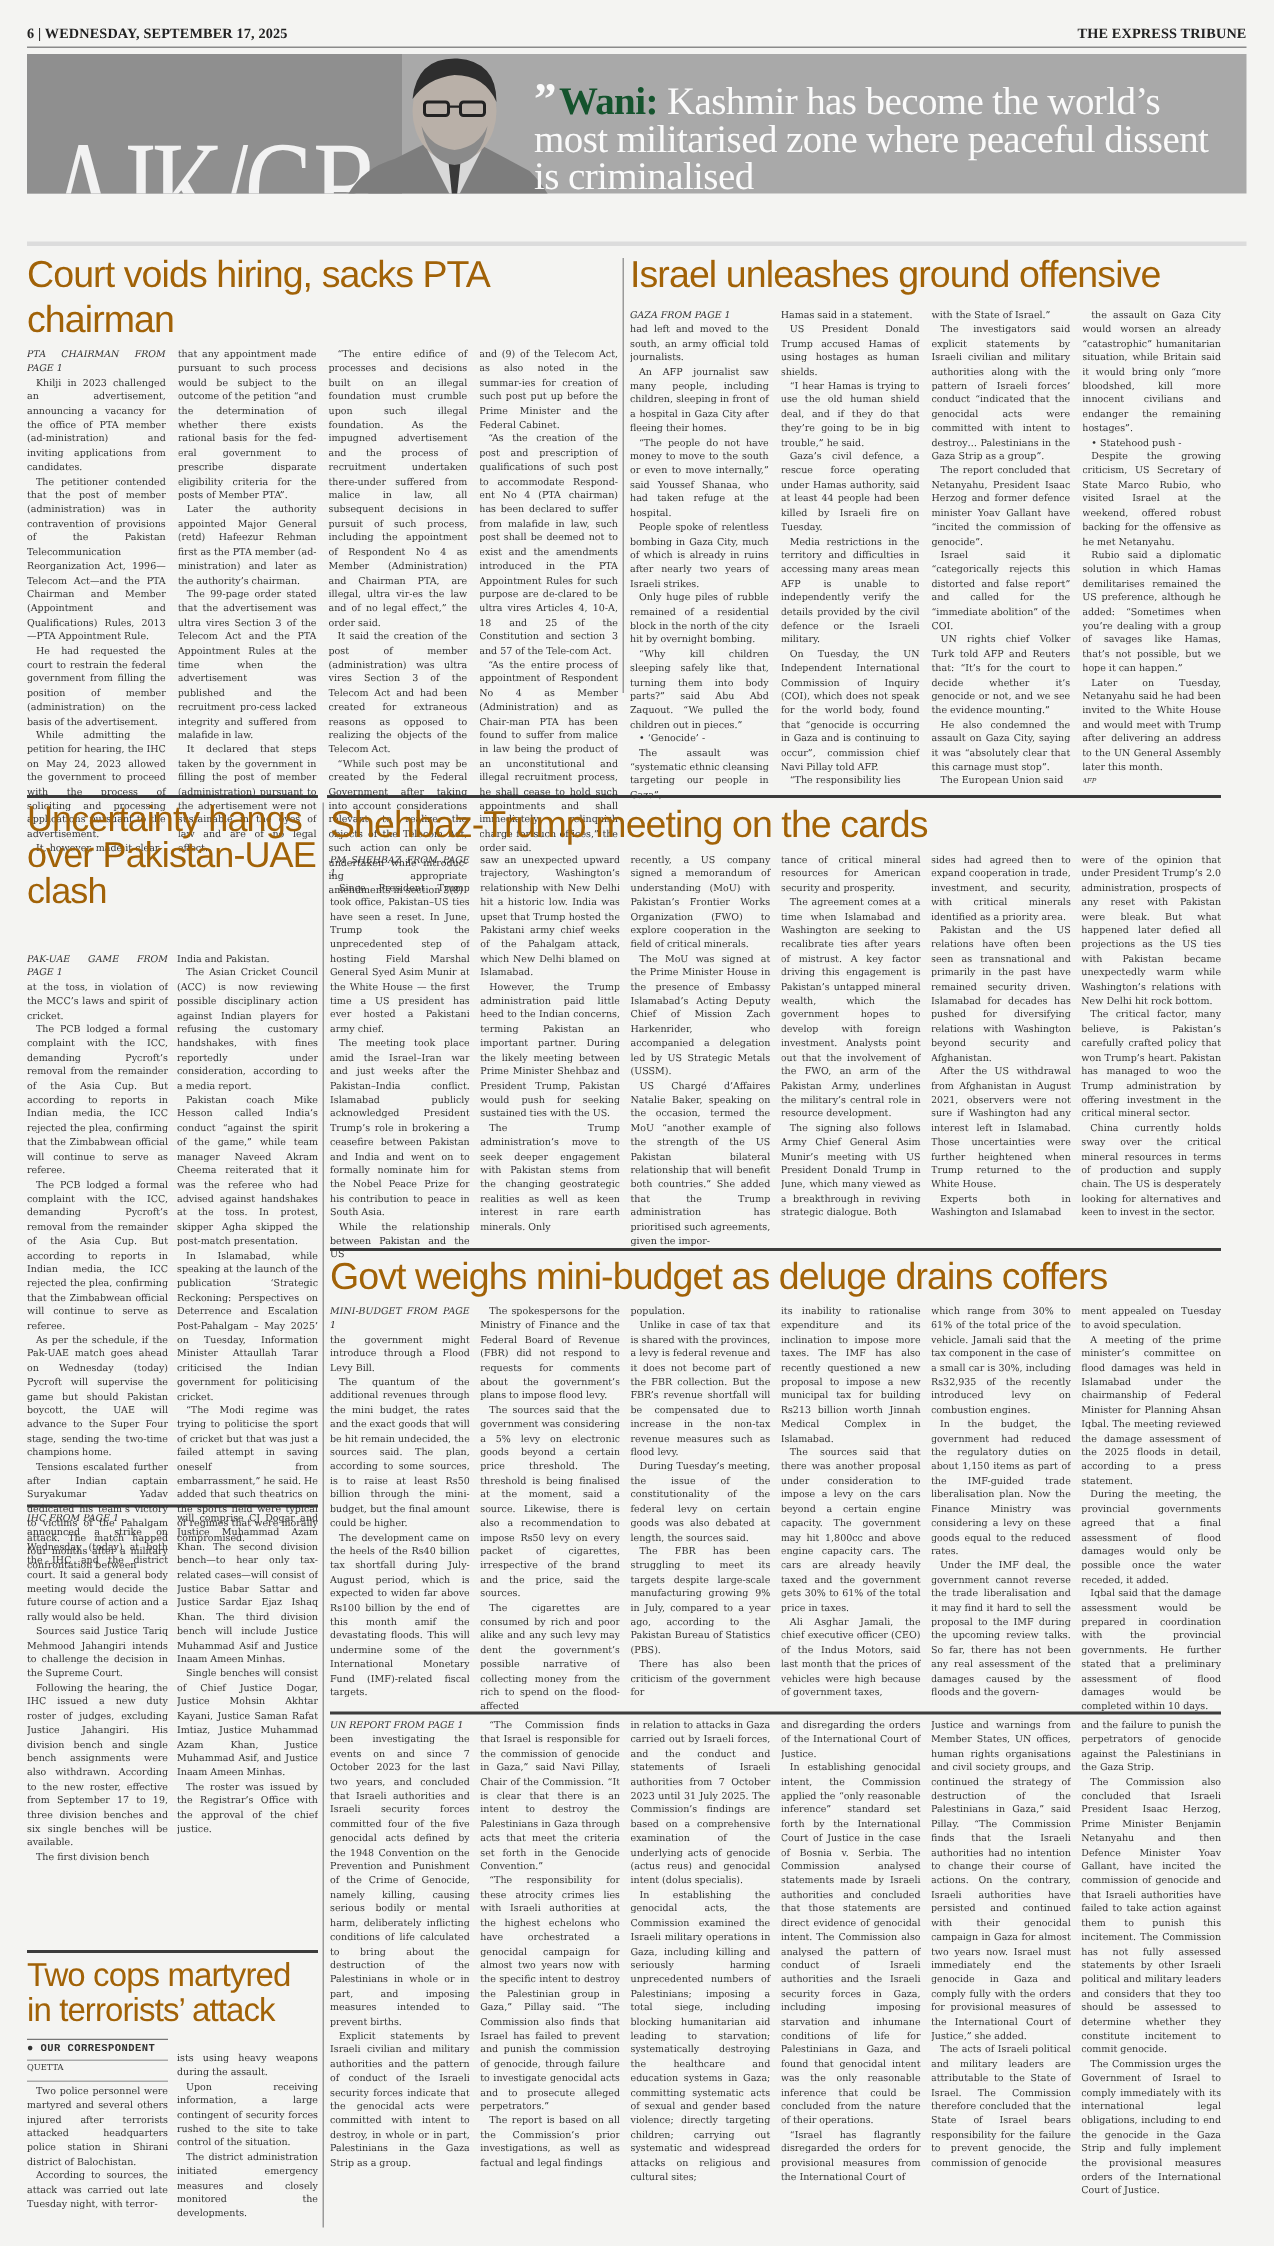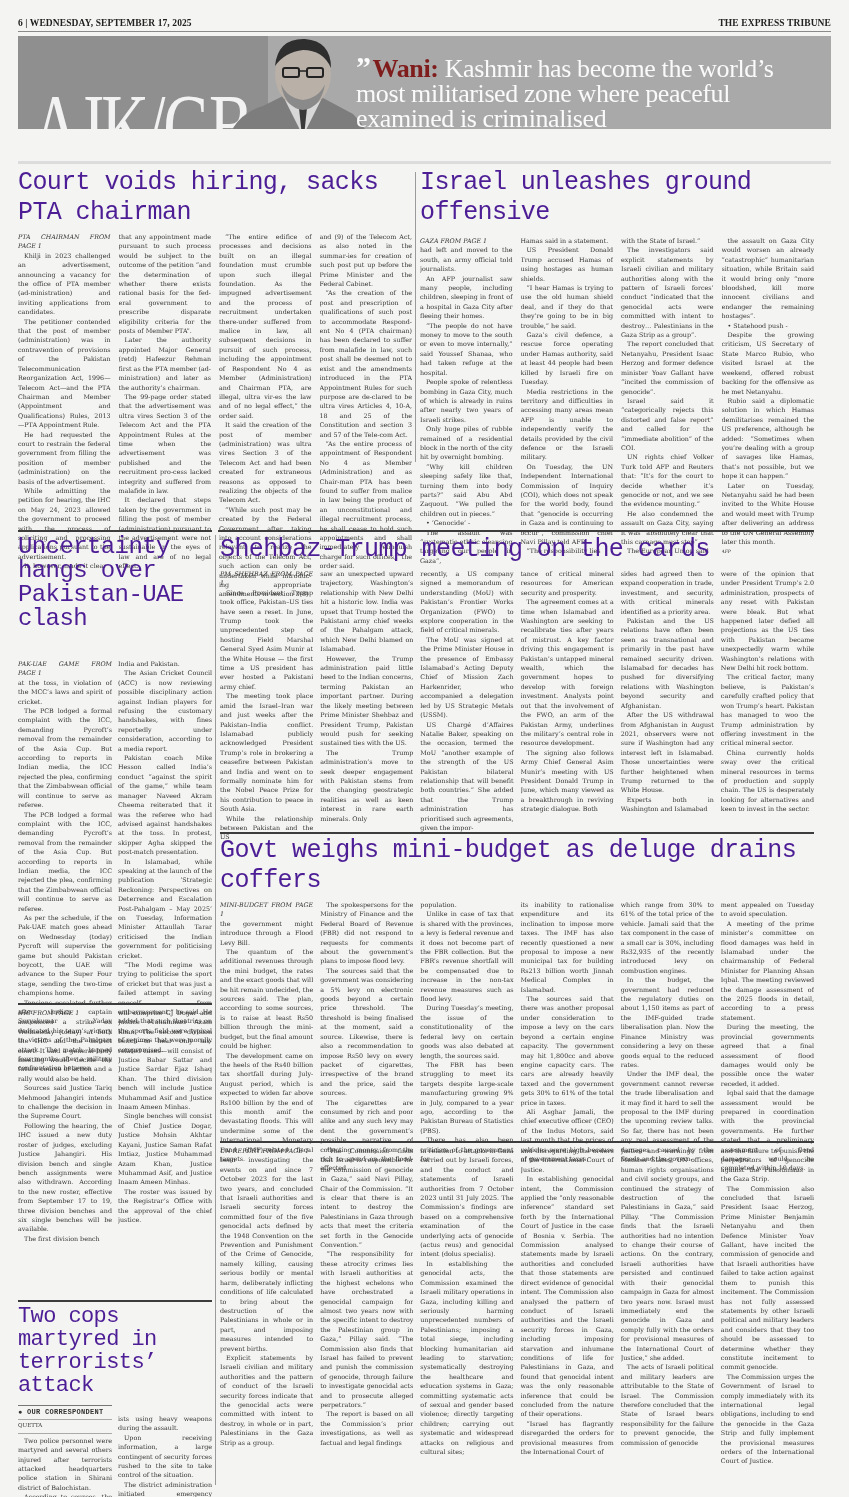--- a/index.html
+++ b/index.html
@@ -4,27 +4,27 @@
 <style>
 *{box-sizing:border-box;margin:0;padding:0}
 html,body{width:849px;height:1497px;background:#f4f4f2;overflow:hidden}
 body{font-family:"DejaVu Serif","Liberation Serif",serif;color:#2a2a2a;position:relative}
 .topbar{position:absolute;left:18px;right:18px;top:14px;height:18px;border-bottom:1px solid #8a8a8a;display:flex;justify-content:space-between;align-items:flex-end;font-family:"Liberation Serif",serif;font-size:9.5px;font-weight:bold;letter-spacing:.1px;padding-bottom:3px;color:#222}
 .banner{position:absolute;left:18px;top:36px;width:813px;height:93px;background:#a9a9a9;overflow:hidden}
 .banner .darkband{position:absolute;left:0;top:0;width:250px;height:123px;background:#8f8f8f}
 .banner .section{position:absolute;left:14px;top:50px;font-family:"Liberation Serif",serif;font-size:92px;line-height:80px;color:#f2f2f2;letter-spacing:-3px;transform:scaleX(.72);transform-origin:left top;white-space:nowrap}
 .banner .person{position:absolute;left:185px;top:0;width:175px;height:123px}
 .banner .quote{position:absolute;left:338px;top:18px;width:470px;font-family:"Liberation Serif",serif;color:#fafafa;font-size:26px;line-height:25px;letter-spacing:-.4px}
-.banner .quote b{color:#7f1d1d}
+.banner .quote b{color:#14532d}
 .banner .quote .qm{font-weight:bold;font-size:30px;margin-right:2px}
 .banner .caption{position:absolute;left:366px;top:105px;font-family:"Liberation Sans",sans-serif;font-size:6.5px;color:#222}
 .banner .caption b{font-weight:bold}
 .shadowline{position:absolute;left:18px;top:161px;width:813px;height:3px;background:#dcdcdc}
 .art{position:absolute}
-.art h2{font-family:Liberation Mono, monospace;font-weight:normal;color:#4c1d95;letter-spacing:-.6px}
+.art h2{font-family:Liberation Sans, sans-serif;font-weight:normal;color:#a16207;letter-spacing:-.6px}
 .cols{display:flex;gap:8px}
 .col{flex:1;font-size:6.35px;line-height:9.4px;text-align:justify;hyphens:auto;color:#333;overflow:hidden}
 .col p{text-indent:6px}
 .col p.first{text-indent:0}
 .kicker{font-style:italic;font-size:6.3px;color:#333;text-transform:uppercase;display:block;text-indent:0}
 .rule{position:absolute;height:2px;background:#3c3c3c}
 .vrule{position:absolute;width:1px;background:#9a9a9a}
 .byline{font-family:Liberation Mono, monospace;font-weight:bold;font-size:7px;border-top:1px solid #777;border-bottom:1px solid #aaa;padding:2px 0;letter-spacing:.3px}
 .dateline{font-size:5.5px;border-bottom:1px solid #aaa;padding:1px 0 2px;margin-bottom:2px}
 .credit{font-size:4.5px;font-style:italic}
@@ -46,21 +46,21 @@
     <path d="M96 72 L100 110 L104 72 Z" fill="#3a3a3a"></path>
     <ellipse cx="100" cy="38" rx="28" ry="34" fill="#b9b0a8"></ellipse>
     <path d="M72 30 Q75 2 102 3 Q128 5 128 32 Q120 14 100 14 Q82 16 72 30Z" fill="#2e2e2e"></path>
     <path d="M78 48 Q82 72 100 74 Q118 72 122 48 Q116 62 100 64 Q84 62 78 48Z" fill="#8a8a8a"></path>
     <rect x="80" y="32" width="16" height="9" rx="2" fill="none" stroke="#222" stroke-width="2"></rect>
     <rect x="104" y="32" width="16" height="9" rx="2" fill="none" stroke="#222" stroke-width="2"></rect>
     <line x1="96" y1="35" x2="104" y2="35" stroke="#222" stroke-width="1.5"></line>
   </svg>
   <div class="quote">
     <span class="qm">”</span><b>Wani:</b>
-    <span>Kashmir has become the world’s most militarised zone where peaceful examined is criminalised</span>
+    <span>Kashmir has become the world’s most militarised zone where peaceful dissent is criminalised</span>
   </div>
   <div class="caption">
     <span>Kashmir Institute of International Relations Chairman</span>
     <b>Altaf Hussain Wani</b>
   </div>
 </div>
 <div class="shadowline"></div>
 
 <div class="art" style="left:18px;top:168px;width:394px;height:286px">
   <h2 style="font-size:25px;line-height:30px;margin-bottom:4px">Court voids hiring, sacks PTA chairman</h2>

